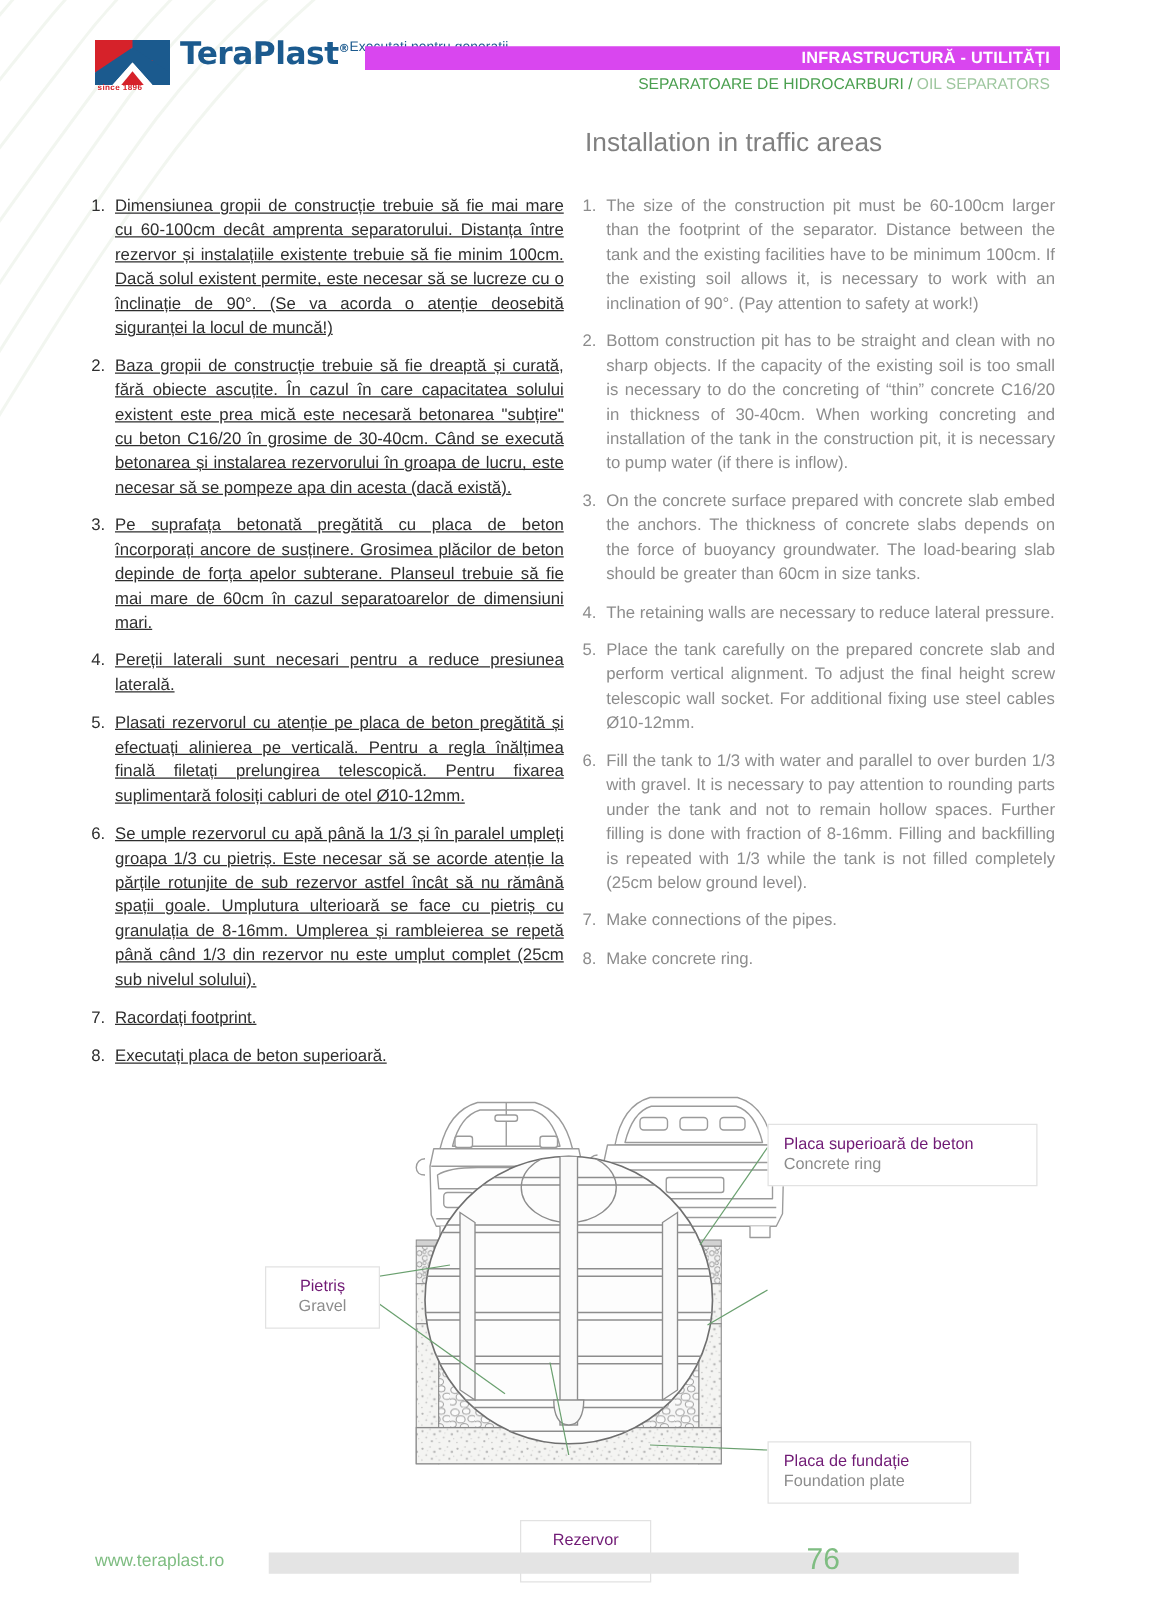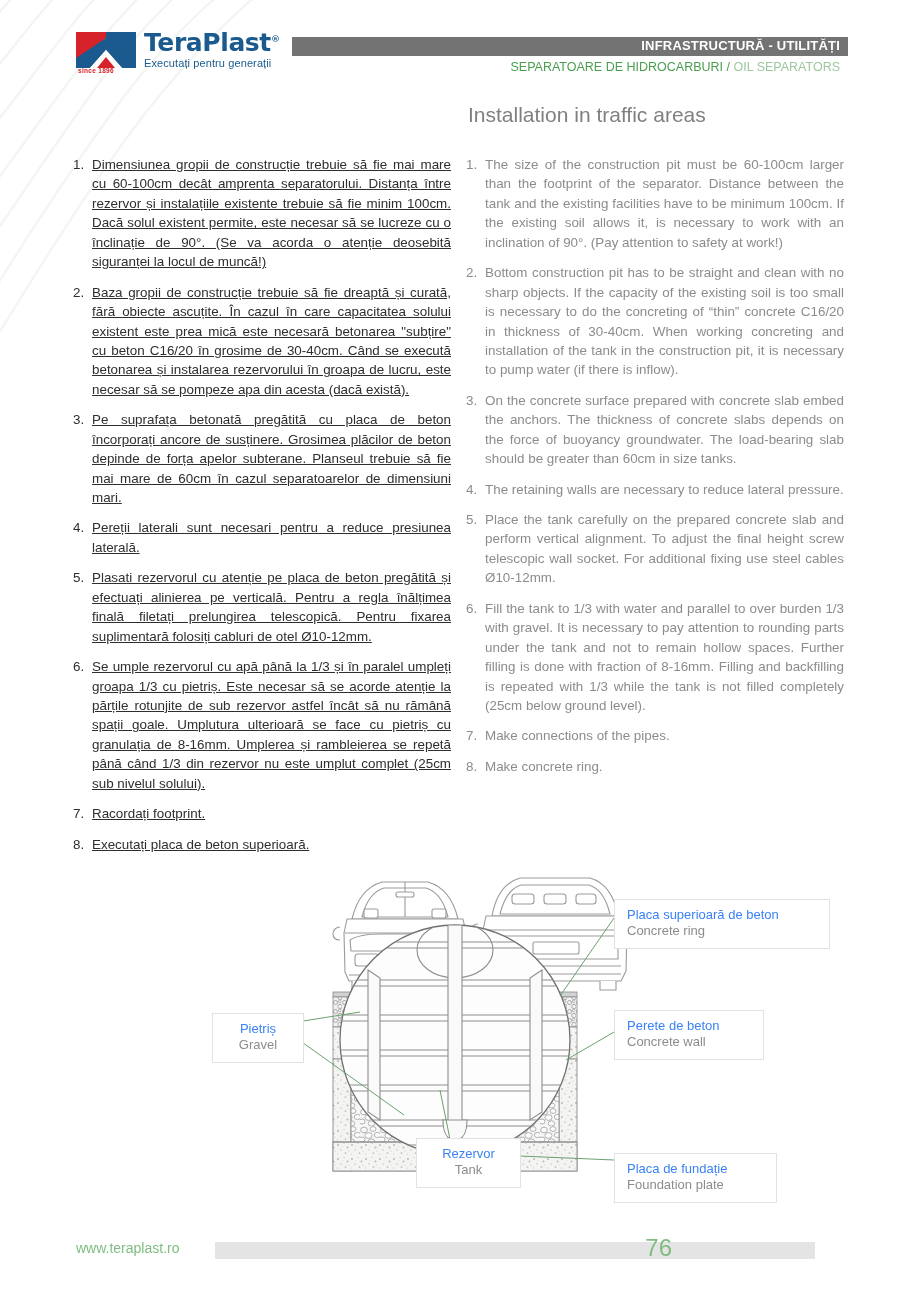--- a/index.html
+++ b/index.html
@@ -10,30 +10,30 @@
   }
   
   .watermark{position:absolute;left:-60px;top:-30px;width:420px;height:560px;
     opacity:.55;pointer-events:none;z-index:0;}
   .page{position:relative;z-index:1;width:920px;height:1290px;}
 
   
   .header{position:absolute;left:0;top:0;width:920px;height:92px;}
   .logo{position:absolute;left:76px;top:30px;display:flex;align-items:flex-start;}
   .logo-mark{position:relative;width:60px;height:42px;margin-right:8px;}
-  .logo-text{display:flex;flex-direction:column;line-height:1;}
+  .logo-text{display:flex;line-height:1;}
   .logo-name{font-size:25px;font-weight:bold;color:#1b5a8e;letter-spacing:-.4px;
     font-family:"DejaVu Sans", sans-serif;}
   .logo-name sup{font-size:9px;vertical-align:super;}
   .logo-tag{font-size:11px;color:#1b5a8e;margin-top:3px;letter-spacing:.1px;}
   .since{position:absolute;left:2px;bottom:-2px;font-size:6.5px;font-weight:bold;
     color:#d6222a;letter-spacing:.3px;}
 
   .banner{position:absolute;left:292px;top:37px;width:556px;height:19px;
-    background:#737373;}
+    background:#d946ef;}
   .banner-text{position:absolute;right:8px;top:1px;color:#ffffff;font-size:13px;
     font-weight:bold;letter-spacing:.2px;}
   .subbanner{position:absolute;right:80px;top:60px;font-size:12.5px;
     text-align:right;white-space:nowrap;}
   .sub-ro{color:#4a9f4f;}
   .sub-en{color:#9ec79f;}
 
   
   .h-ro{position:absolute;left:76px;top:103px;font-size:21px;font-weight:bold;
     color:#4a9f4f;}
@@ -52,28 +52,28 @@
   .col-ro ol.steps li{color:#2e2e2e;text-decoration:underline;}
   .col-en ol.steps li{color:#8c8c8c;}
   ol.steps li.last-line-natural{text-align:left;}
 
   
   .diagram{position:absolute;left:0;top:820px;width:920px;height:400px;}
 
   
   .label{position:absolute;background:#ffffff;border:1px solid #e2e2e2;
     padding:7px 12px 8px 12px;line-height:1.25;}
-  .label .ro{font-size:13px;color:#3b82f6;}
+  .label .ro{font-size:13px;color:#701a75;}
   .label .en{font-size:13px;color:#8c8c8c;}
   .label.center{text-align:center;}
 
   .lbl-placa-sup{left:614px;top:899px;width:190px;}
   .lbl-pietris{left:212px;top:1013px;width:66px;}
   .lbl-perete{left:614px;top:1010px;width:124px;}
-  .lbl-rezervor{left:416px;top:1138px;width:79px;}
+  .lbl-rezervor{left:416px;top:1216px;width:79px;}
   .lbl-fundatie{left:614px;top:1153px;width:137px;}
 
   
   .footer{position:absolute;left:0;top:1232px;width:732px;height:40px;text-align:right;}
   .foot-url{position:absolute;left:76px;top:8px;font-size:14px;color:#7fbd82;}
   .foot-bar{position:absolute;left:215px;top:10px;width:600px;height:17px;
     background:#e4e4e4;}
   .foot-page{position:absolute;right:60px;top:2px;font-size:24px;color:#7fbd82;}
 </style>
 </head>
@@ -291,24 +291,20 @@
   </svg>
 
   <div class="label lbl-placa-sup">
     <div class="ro">Placa superioară de beton</div>
     <div class="en">Concrete ring</div>
   </div>
   <div class="label lbl-pietris center">
     <div class="ro">Pietriș</div>
     <div class="en">Gravel</div>
   </div>
-  <div class="label lbl-perete">
-    <div class="ro">Perete de beton</div>
-    <div class="en">Concrete wall</div>
-  </div>
   <div class="label lbl-rezervor center">
     <div class="ro">Rezervor</div>
     <div class="en">Tank</div>
   </div>
   <div class="label lbl-fundatie">
     <div class="ro">Placa de fundație</div>
     <div class="en">Foundation plate</div>
   </div>
 
   <div class="footer">

